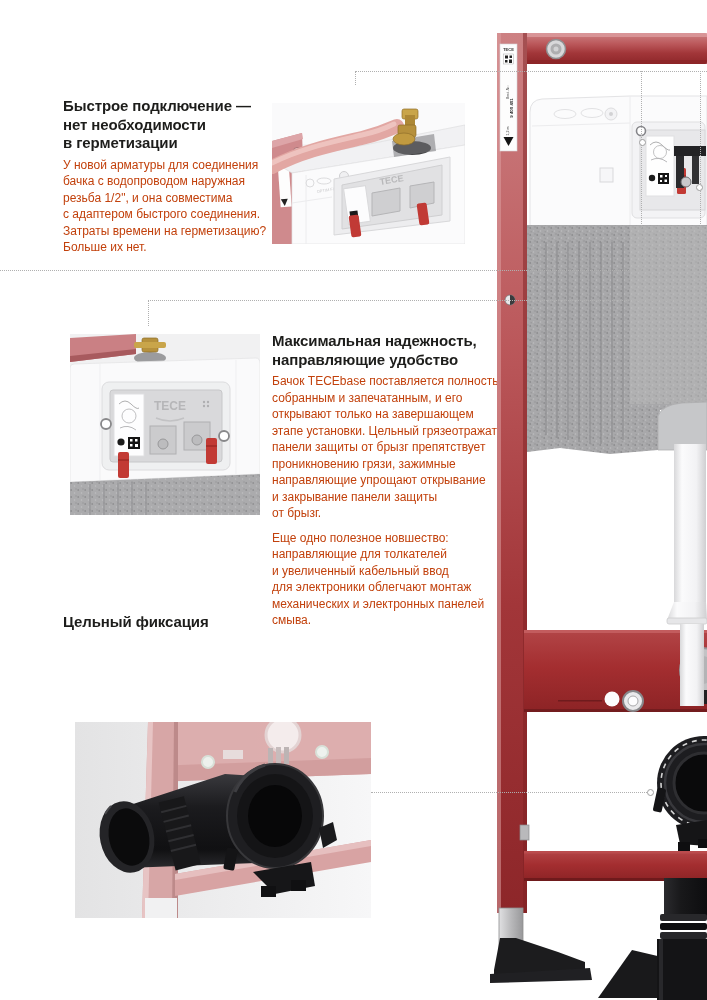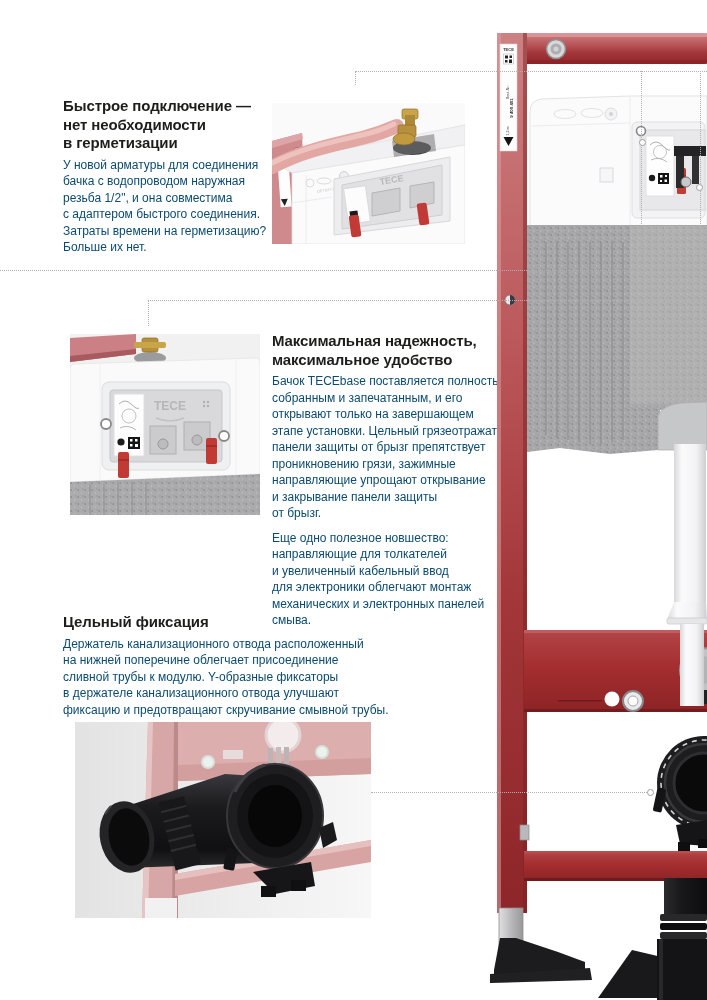--- a/index.html
+++ b/index.html
@@ -6,21 +6,21 @@
   body{
     width:707px;height:1000px;position:relative;background:#ffffff;
     font-family:"Liberation Sans", sans-serif;overflow:hidden;
   }
   .text-block{position:absolute;}
   .heading{
     font-size:15px;line-height:18.5px;font-weight:bold;color:#1d1d1b;
     margin:0;white-space:pre-line;letter-spacing:-0.1px;
   }
   .body-p{
-    font-size:12px;line-height:16.5px;color:#0c4a6e;margin:4px 0 0 0;
+    font-size:12px;line-height:16.5px;color:#c2410c;margin:4px 0 0 0;
     white-space:pre-line;
   }
   .photo{position:absolute;}
   .dot-h{position:absolute;height:0;border-top:1px dotted #b0b0b0;}
   .dot-v{position:absolute;width:0;border-left:1px dotted #b0b0b0;}
   .marker{
     position:absolute;width:7px;height:7px;border-radius:50%;
     background:#ffffff;border:1px solid #9f9f9f;box-sizing:border-box;
   }
   svg{display:block;}
@@ -35,45 +35,40 @@
   <p class="body-p">У новой арматуры для соединения
 бачка с водопроводом наружная
 резьба 1/2", и она совместима
 с адаптером быстрого соединения.
 Затраты времени на герметизацию?
 Больше их нет.</p>
 </div>
 
 <div class="text-block" style="left:272px;top:332px;width:250px">
   <h3 class="heading">Максимальная надежность,
-максимальное удобство</h3>
+направляющие удобство</h3>
   <p class="body-p">Бачок TECEbase поставляется полностью
 собранным и запечатанным, и его
 открывают только на завершающем
 этапе установки. Цельный грязеотражатель
 панели защиты от брызг препятствует
 проникновению грязи, зажимные
 направляющие упрощают открывание
 и закрывание панели защиты
 от брызг.</p>
   <p class="body-p" style="margin-top:8px">Еще одно полезное новшество:
 направляющие для толкателей
 и увеличенный кабельный ввод
 для электроники облегчают монтаж
 механических и электронных панелей
 смыва.</p>
 </div>
 
 <div class="text-block" style="left:63px;top:613px;width:345px">
   <h3 class="heading">Цельный фиксация</h3>
-  <p class="body-p">Держатель канализационного отвода расположенный
-на нижней поперечине облегчает присоединение
-сливной трубы к модулю. Y-образные фиксаторы
-в держателе канализационного отвода улучшают
-фиксацию и предотвращают скручивание смывной трубы.</p>
 </div>
 
 <div class="photo" style="left:480px;top:30px">
 <svg width="227" height="970" viewBox="0 0 227 970">
   <defs>
     <linearGradient id="m-rail" x1="0" y1="0" x2="0" y2="1">
       <stop offset="0" stop-color="#cd8183"></stop>
           <stop offset="0.35" stop-color="#bb585b"></stop>
       <stop offset="0.65" stop-color="#a23639"></stop>
           <stop offset="1" stop-color="#8d2629"></stop>

